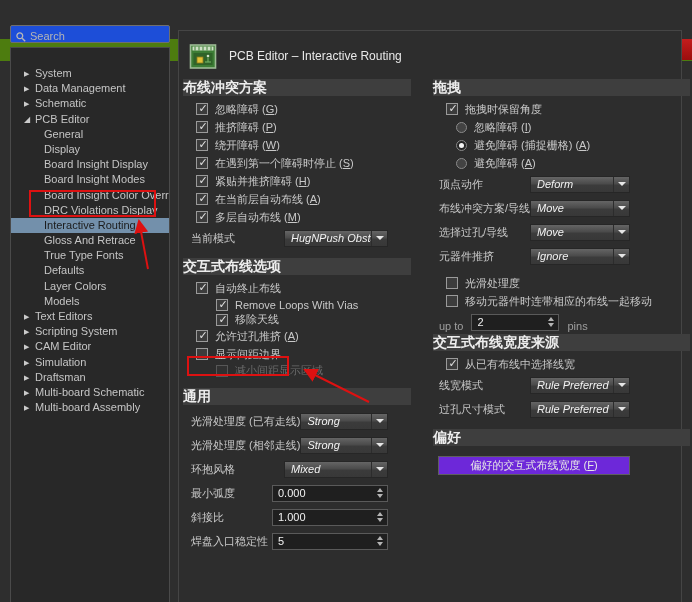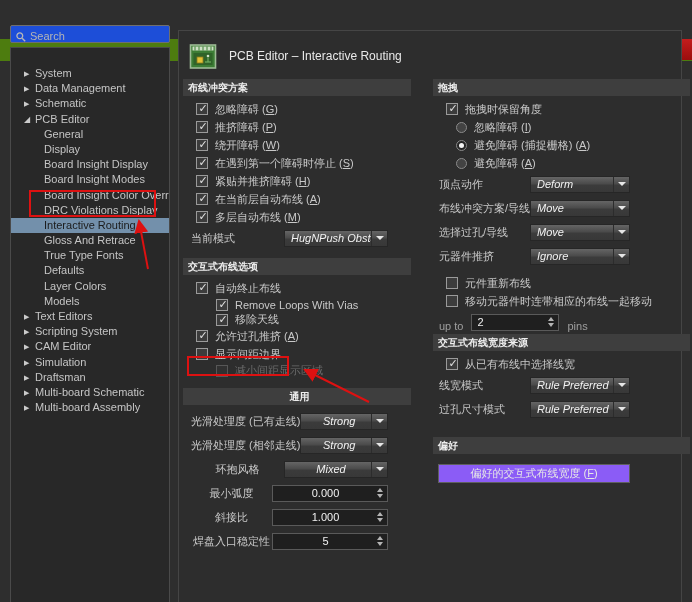--- a/index.html
+++ b/index.html
@@ -39,27 +39,27 @@
                 background:#2d2d2d; border:1px solid #454545; border-bottom:none;
                 padding:8px 3px 0 4px; }
   .panel-header { height:34px; display:flex; align-items:center; gap:10px;
                   padding-left:6px; margin-bottom:6px; }
   .panel-header .ptitle { font-size:12px; color:#e9e9e9; }
 
   .columns { display:flex; gap:22px; }
   .col-left { width:228px; flex:none; }
   .col-right { flex:1; }
   .col-left .section:nth-child(2){ margin-top:8px; }
-  .col-left .section:nth-child(3){ margin-top:10px;text-align:center; }
+  .col-left .section:nth-child(3){ margin-top:10px; }
   .col-right .section:nth-child(2){ }
-  .col-right .section:nth-child(3){ margin-top:16px; }
+  .col-right .section:nth-child(3){ margin-top:8px; }
   .col-right .section:nth-child(1) .sec-body .row:nth-child(9){ margin-top:6px; }
 
   .sec-header { height:17px; line-height:17px; background:#3e3e3e; color:#ededed;
-                font-weight:bold; font-size:10px; padding-left:5px; }
+                font-weight:bold; font-size:14px; }
   .sec-body { padding-top:4px; }
 
   .row { display:flex; align-items:center; font-size:11px; color:#c9c9c9; }
   .row.check { height:18px; padding-left:13px; }
   .row.check.sub { height:15px; padding-left:33px; }
   .row.radio-row { height:18px; padding-left:23px; }
   .row.ctl { height:24px; padding-left:8px; }
   .col-right .row.ctl { padding-left:6px; }
   .col-left .row.ctl { padding-right:23px; }
   .col-right .row.ctl { padding-right:60px; }
@@ -97,21 +97,21 @@
   .spin-btns .up { width:0; height:0; border-left:3px solid transparent;
                    border-right:3px solid transparent; border-bottom:4px solid #b4b4b4; }
   .spin-btns .down { width:0; height:0; border-left:3px solid transparent;
                      border-right:3px solid transparent; border-top:4px solid #b4b4b4; }
   .row.inline { padding-left:15px; height:24px; }
   .row.inline .spin { margin-left:8px; width:88px; }
   .row.inline .pre, .row.inline .post { color:#9f9f9f;margin-top:8px; }
   .row.inline .post { margin-left:8px; }
 
   .row.btnrow { padding:6px 60px 0 5px; }
-  .row.btnrow button { flex:1; height:19px; background:#8b5cf6; border:1px solid #5f5f5f;
+  .row.btnrow button { flex:1; height:19px; background:#6d28d9; border:1px solid #5f5f5f;
                        color:#e6e6e6; font-size:11px; font-family:inherit; cursor:pointer; }
 
   
   .anno-layer { position:absolute; inset:0; pointer-events:none; z-index:10; }
   .anno-box { position:absolute; border:2px solid #dd1111; }
   u { text-underline-offset:1px; }
 </style>
 </head>
 <body>
 
@@ -416,21 +416,21 @@
               <span class="ctl-label">元器件推挤</span>
               <div class="select">
                 <span class="sel-value">Ignore</span>
                 <span class="sel-arrow">
                   <i></i>
                 </span>
               </div>
             </div>
             <div class="row check">
               <span class="checkbox"></span>
-              <span class="label">元件重新布线</span>
+              <span class="label">光滑处理度</span>
             </div>
             <div class="row check">
               <span class="checkbox"></span>
               <span class="label">移动元器件时连带相应的布线一起移动</span>
             </div>
             <div class="row ctl inline">
               <span class="pre">up to</span>
               <div class="spin">
                 <span class="spin-value">2</span>
                 <span class="spin-btns">

